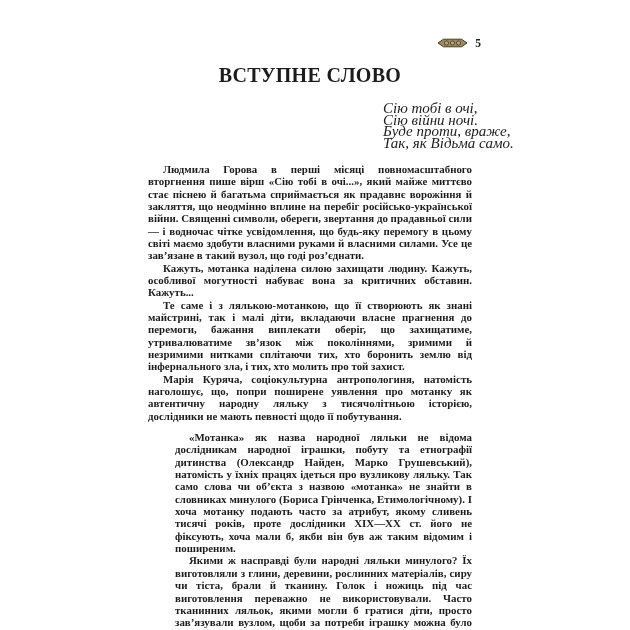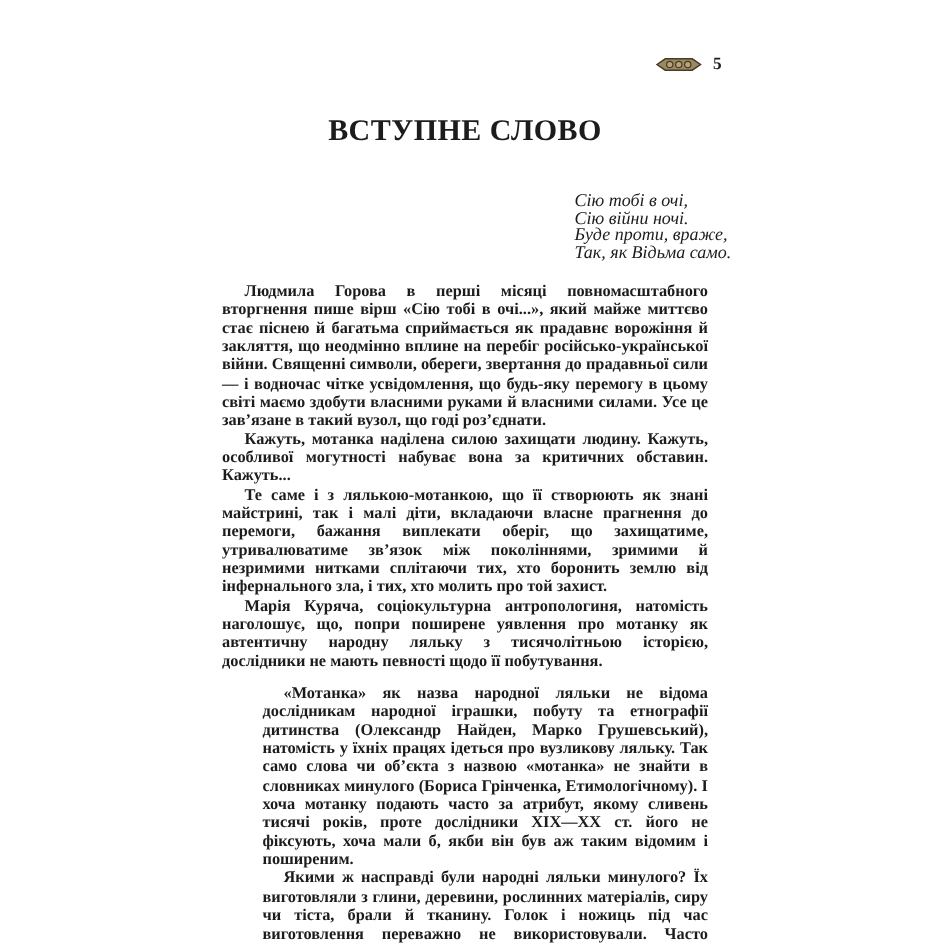--- a/index.html
+++ b/index.html
@@ -28,33 +28,33 @@
   .ornament path, .ornament circle { stroke: #4a3a26; }
   .page-number {
     font-size: 11.5px;
     font-weight: bold;
     line-height: 12px;
   }
   .content {
     margin: 0 158px 0 148px; 
   }
   .title {
-    margin: 12px;
+    margin: 0;
     padding-top: 64px;
     text-align: center;
     font-size: 20px;
     font-weight: bold;
     line-height: 23px;
     letter-spacing: 0.3px;
   }
   .epigraph {
-    margin-top: 29px;
+    margin-top: 16px;
     margin-left: 235px;
     font-style: italic;
-    font-size: 12px;
+    font-size: 15px;
     line-height: 11.7px;
   }
   .epigraph div { white-space: nowrap; }
   .bodytext {
     margin-top: 13px;
     font-weight: bold;
   }
   .bodytext p {
     margin: 0;
     font-size: 10.9px;

